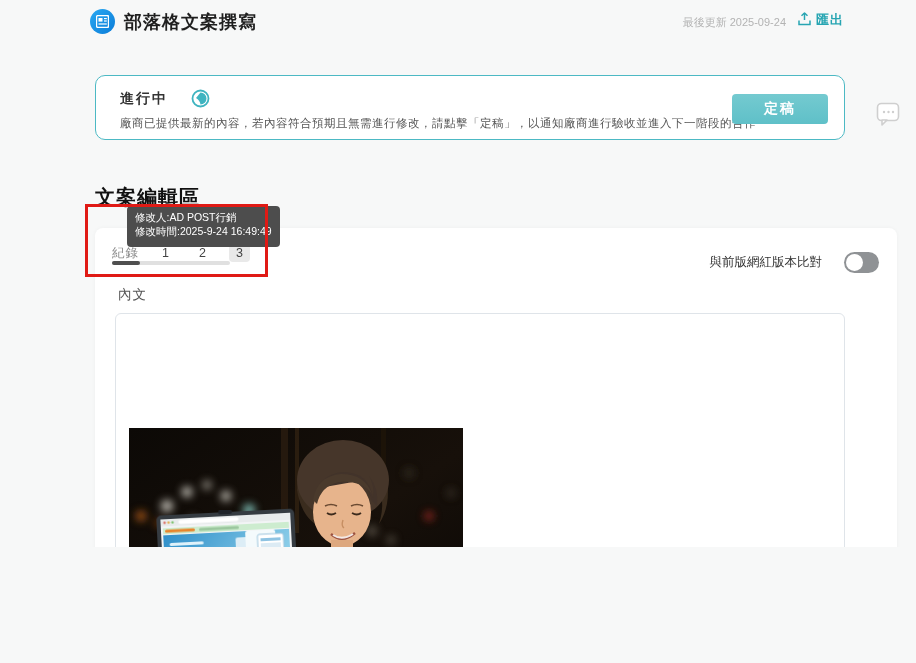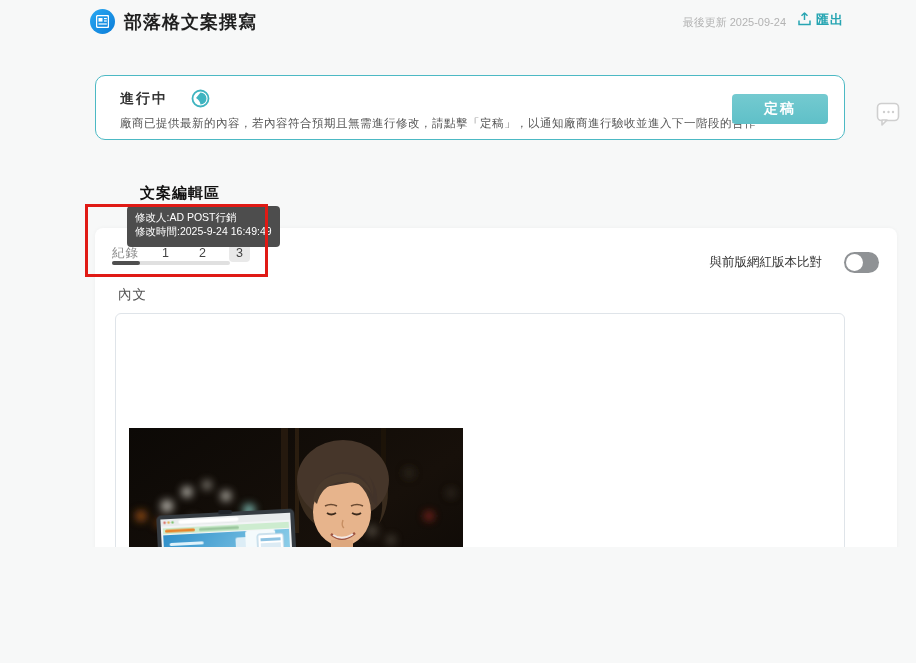--- a/index.html
+++ b/index.html
@@ -41,23 +41,22 @@
   .finalize-btn{
     position:absolute; right:16px; top:18px; width:96px; height:30px;
     background:linear-gradient(180deg,#74cad0,#5fc0c8); border:none; border-radius:4px;
     color:#fff; font-size:14px; font-weight:bold; letter-spacing:2px; cursor:pointer;
     font-family:inherit;
   }
   .comment-icon{ position:absolute; left:876px; top:102px; cursor:pointer; }
 
   
   .section-title{
-    position:absolute; left:95px; top:184px; font-size:15px; font-weight:bold; color:#111;
+    position:absolute; left:95px; top:184px; font-size:20px; font-weight:bold; color:#111;
     letter-spacing:1px;
-    margin-left:45px;
   }
   .annotation-box{
     position:absolute; left:85px; top:204px; width:183px; height:73px;
     border:3px solid #e01a15; z-index:30; pointer-events:none;
   }
   .tooltip{
     position:absolute; left:127px; top:206px; z-index:25;
     background:#4d4d4d; border-radius:4px; padding:4px 8px 9px 8px;
     color:#fff; font-size:10.5px; font-weight:normal; line-height:14px; white-space:nowrap;
   }

